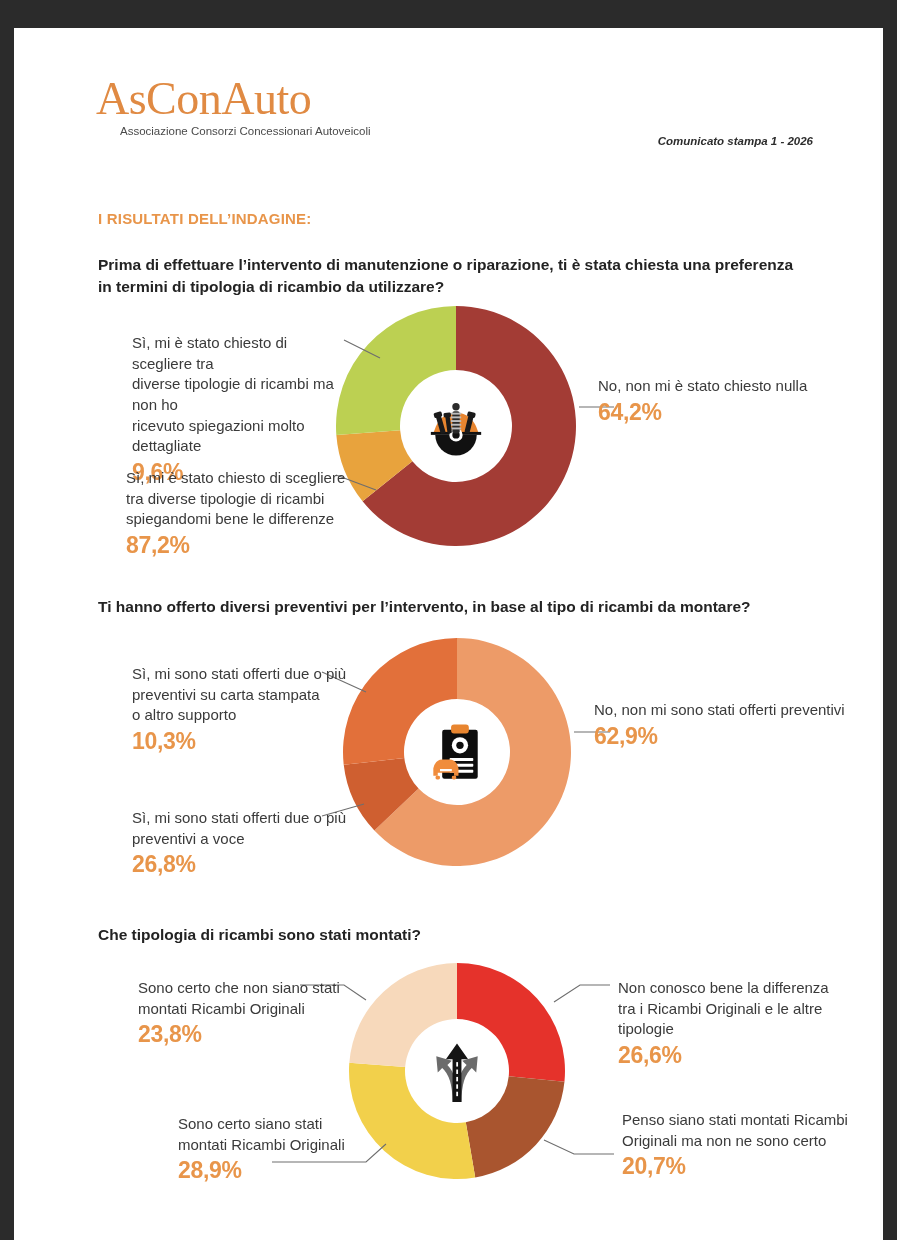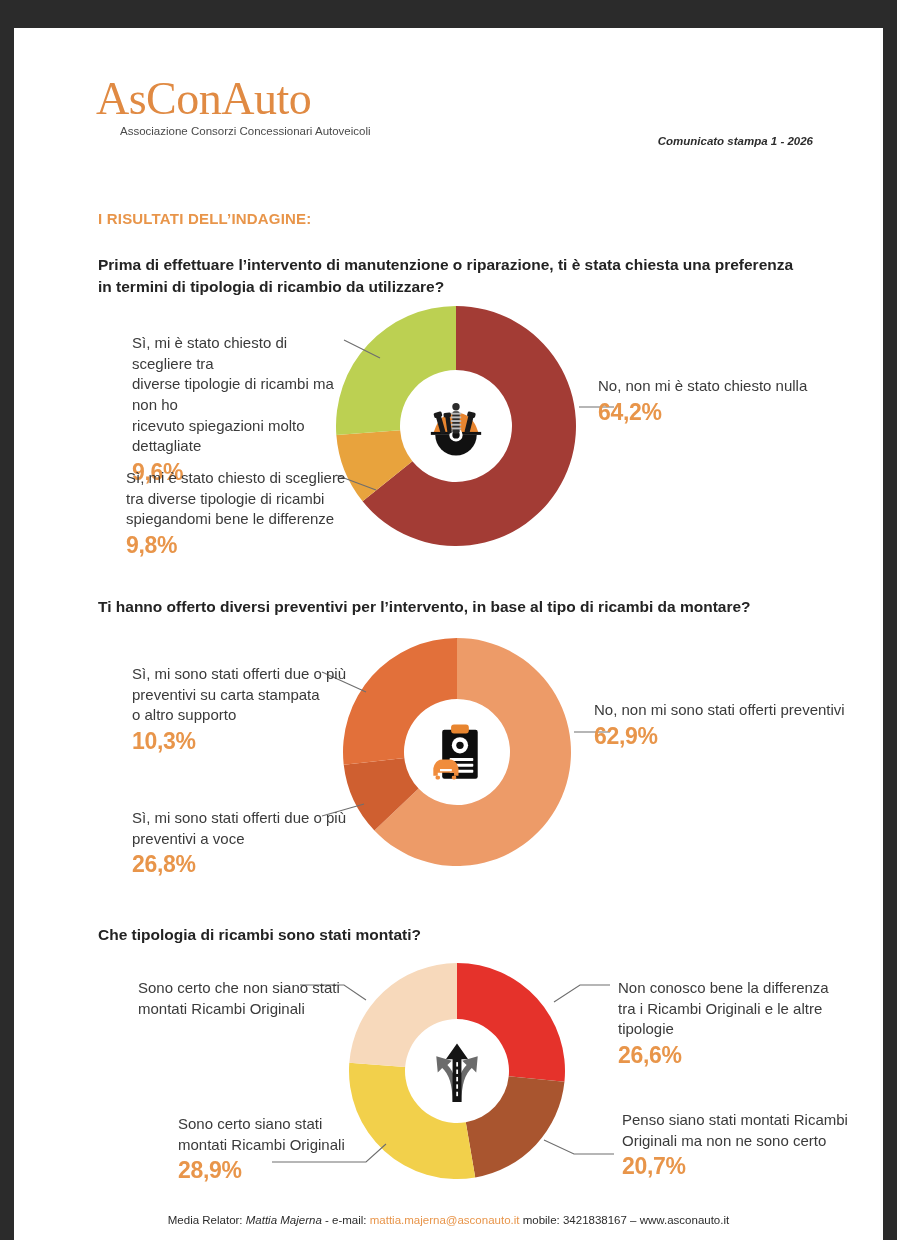--- a/index.html
+++ b/index.html
@@ -164,21 +164,21 @@
           <div>ricevuto spiegazioni molto dettagliate</div>
         </div>
         <div class="pct">9,6%</div>
       </div>
       <div class="label left" style="left: 112px; top: 440px; width: 225px;">
         <div class="txt">
           <div>Sì, mi è stato chiesto di scegliere</div>
           <div>tra diverse tipologie di ricambi</div>
           <div>spiegandomi bene le differenze</div>
         </div>
-        <div class="pct">9,8%</div>
+        <div class="pct">87,2%</div>
       </div>
       <div class="label right" style="left: 584px; top: 348px; width: 250px;">
         <div class="txt">
           <div>No, non mi è stato chiesto nulla</div>
         </div>
         <div class="pct">64,2%</div>
       </div>
     </div>
 
   <div class="question q2">Ti hanno offerto diversi preventivi per l’intervento, in base al tipo di ricambi da montare?</div>
@@ -279,20 +279,21 @@
         <polyline points="258,1134 352,1134 372,1116"></polyline>
       </svg>
       <svg class="leader" width="869" height="1224" style="position: absolute; left: 0px; top: 0px; pointer-events: none;">
         <polyline points="600,1126 560,1126 530,1112"></polyline>
       </svg>
       <div class="label left" style="left: 124px; top: 950px; width: 222px;">
         <div class="txt">
           <div>Sono certo che non siano stati</div>
           <div>montati Ricambi Originali</div>
         </div>
+        <div class="pct">23,8%</div>
       </div>
       <div class="label right" style="left: 604px; top: 950px; width: 240px;">
         <div class="txt">
           <div>Non conosco bene la differenza</div>
           <div>tra i Ricambi Originali e le altre tipologie</div>
         </div>
         <div class="pct">26,6%</div>
       </div>
       <div class="label left" style="left: 164px; top: 1086px; width: 222px;">
         <div class="txt">
@@ -303,17 +304,14 @@
       </div>
       <div class="label right" style="left: 608px; top: 1082px; width: 240px;">
         <div class="txt">
           <div>Penso siano stati montati Ricambi</div>
           <div>Originali ma non ne sono certo</div>
         </div>
         <div class="pct">20,7%</div>
       </div>
     </div>
 
-  <div class="footer">
-    <span>Media Relator: </span><span class="nm">Mattia Majerna</span><span> - e-mail: </span><span class="mail">mattia.majerna@asconauto.it</span><span> mobile: </span><span>3421838167</span><span> – </span><span>www.asconauto.it</span>
-  </div>
 
 </div>
 
 </body></html>

